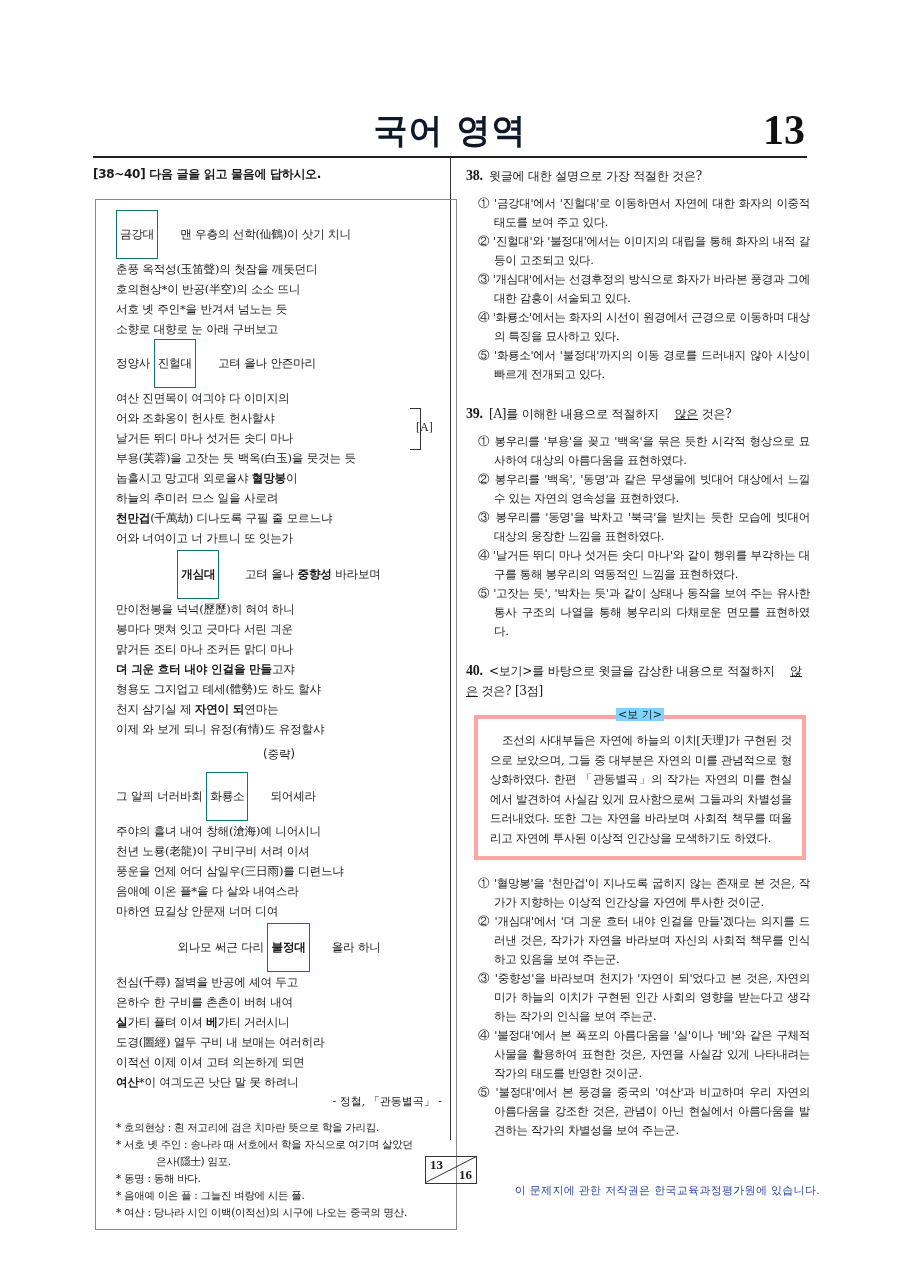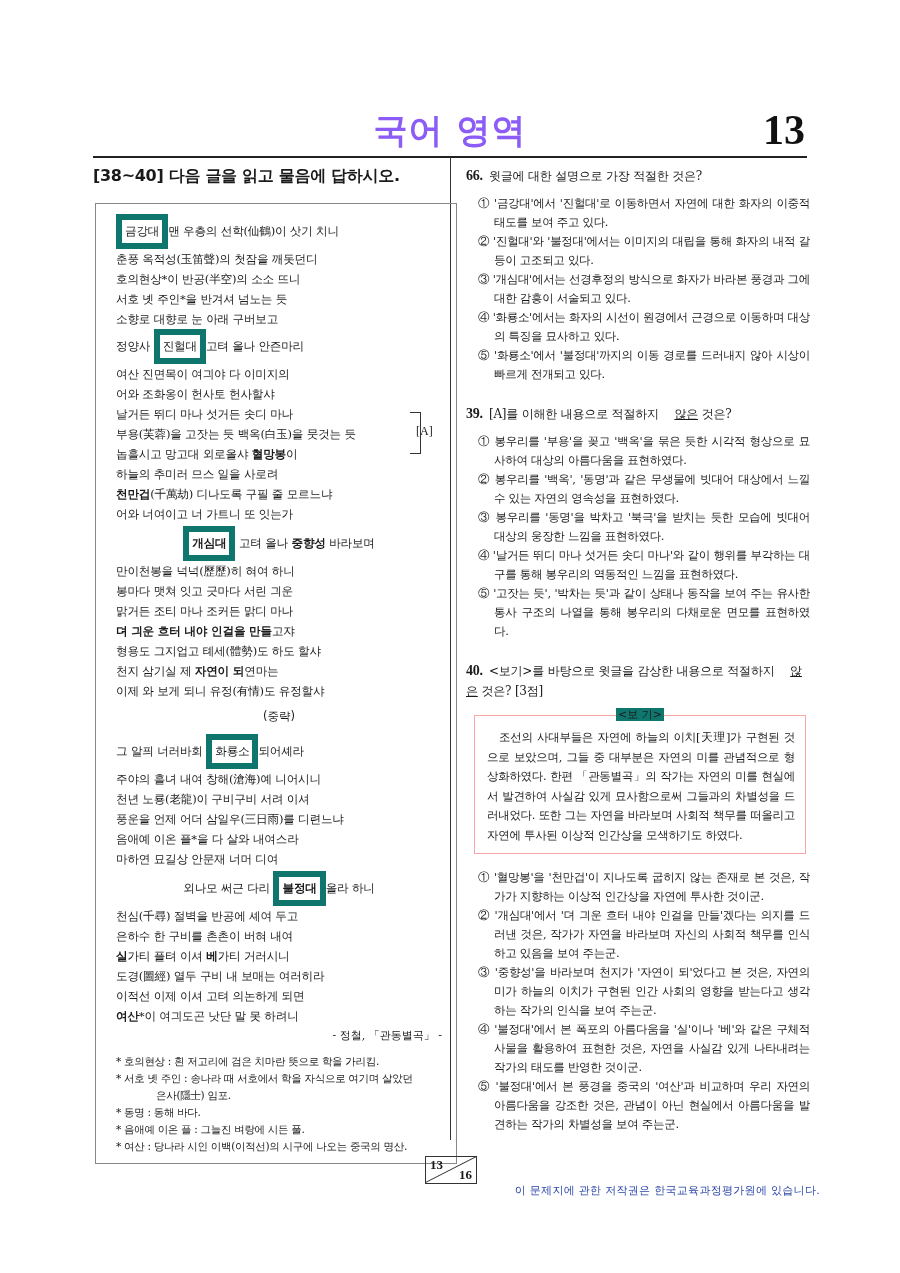--- a/index.html
+++ b/index.html
@@ -1,51 +1,51 @@
 <!DOCTYPE html>
 <html><head>
 <meta charset="utf-8">
 <style>
   html, body { margin: 0; padding: 0; background: #ffffff; }
   body { width: 900px; height: 1273px; position: relative; font-family: "DejaVu Serif", "Liberation Serif", serif; color: #1a1a1a; overflow: hidden; }
 
-  .header-title { position: absolute; left: 0; right: 0; top: 108px; text-align: center; font-family: "DejaVu Sans", sans-serif; font-weight: bold; font-size: 34px; letter-spacing: 1px; color: #8b5cf6; }
+  .header-title { position: absolute; left: 0; right: 0; top: 108px; text-align: center; font-family: "DejaVu Sans", sans-serif; font-weight: bold; font-size: 34px; letter-spacing: 1px; color: #0f172a; }
   .page-number { position: absolute; right: 95px; top: 106px; font-family: "Liberation Serif", serif; font-weight: bold; font-size: 42px; color: #111; }
   .header-rule { position: absolute; left: 93px; right: 93px; top: 156px; border-top: 2px solid #222; }
   .col-divider { position: absolute; left: 450px; top: 157px; height: 983px; border-left: 1.5px solid #333; }
 
   .left-col { position: absolute; left: 93px; top: 166px; width: 350px; }
   .right-col { position: absolute; left: 466px; top: 166px; width: 344px; }
 
-  .instruction { font-family: "DejaVu Sans", sans-serif; font-size: 16px; font-weight: bold; margin: 0 0 16px 0; letter-spacing: -0.3px; }
+  .instruction { font-family: "DejaVu Sans", sans-serif; font-size: 12px; font-weight: bold; margin: 0 0 16px 0; letter-spacing: -0.3px; }
 
   .passage-box { border: 1px solid #888; padding: 10px 14px 8px 20px; margin-left: 2px; width: 326px; position: relative; }
   .poem-line { font-size: 11.6px; line-height: 20px; white-space: nowrap; letter-spacing: -0.2px; }
   .poem-line.gap { margin-top: 2px; text-align: center; }
-  .tag { display: inline-block; border: 6px solid #0f766e; padding: 4px 3px; line-height: 15px; margin-right: 0; }
+  .tag { display: inline-block; border: 1px solid #0f766e; padding: 16px 3px; line-height: 15px; margin-right: 22px; }
   .tag.bold { font-weight: bold; }
   .b { font-weight: bold; }
   .ellipsis { text-align: center; font-family: "DejaVu Sans", sans-serif; font-size: 11.5px; margin: 8px 0 10px 0; }
   .source { text-align: right; font-size: 11px; margin-top: 2px; margin-bottom: 10px; }
   .footnote { font-size: 10.5px; line-height: 17px; letter-spacing: -0.3px; }
   .footnote.indent { padding-left: 40px; }
 
   .bracket-A { position: absolute; left: 314px; top: 208px; width: 10px; height: 40px; border-top: 1px solid #333; border-right: 1px solid #333; border-bottom: 1px solid #333; }
   .bracket-A-label { position: absolute; left: 320px; top: 220px; font-size: 12px; font-family: "Liberation Serif", serif; }
 
   .q-title { font-size: 12px; line-height: 20px; margin: 0 0 8px 0; letter-spacing: -0.2px; }
   .q-num { font-family: "Liberation Serif", serif; font-weight: bold; font-size: 14px; margin-right: 6px; }
   .choice { font-size: 11.5px; line-height: 19px; padding-left: 28px; text-indent: -16px; margin-left: 0; letter-spacing: -0.3px; text-align: justify; }
   .choices { margin-bottom: 20px; }
   .u { text-decoration: underline; margin-left: 12px; }
 
   .bogi-wrap { position: relative; margin: 14px 4px 14px 8px; }
   .bogi-label { position: absolute; top: -8px; left: 0; right: 0; text-align: center; font-size: 11px; }
-  .bogi-label span { background: #0f766e; padding: 0 2px; }
-  .bogi-box { border: 1px solid #fca5a5; padding: 12px 10px 8px 12px; font-size: 11.5px; line-height: 19.5px; text-indent: 12px; text-align: justify; letter-spacing: -0.3px; }
+  .bogi-label span { background: #7dd3fc; padding: 0 2px; }
+  .bogi-box { border: 4px solid #fca5a5; padding: 12px 10px 8px 12px; font-size: 11.5px; line-height: 19.5px; text-indent: 12px; text-align: justify; letter-spacing: -0.3px; }
 
   .page-box { position: absolute; left: 425px; top: 1156px; width: 50px; height: 26px; border: 1px solid #333; font-family: "Liberation Serif", serif; font-weight: bold; font-size: 13px; overflow: hidden; }
   .page-box .diag { position: absolute; left: -6px; top: 12px; width: 62px; border-top: 1px solid #333; transform: rotate(-27deg); }
   .page-box .cur { position: absolute; left: 4px; top: 0px; }
   .page-box .tot { position: absolute; right: 4px; bottom: 0px; }
   .copyright { position: absolute; right: 80px; top: 1183px; font-family: "DejaVu Sans", sans-serif; font-size: 11px; color: #2c46a8; letter-spacing: 0.3px; }
 </style>
 </head>
 <body>
 
@@ -106,21 +106,21 @@
     <div class="footnote">* 서호 녯 주인 : 송나라 때 서호에서 학을 자식으로 여기며 살았던</div>
     <div class="footnote indent">은사(隱士) 임포.</div>
     <div class="footnote">* 동명 : 동해 바다.</div>
     <div class="footnote">* 음애예 이온 플 : 그늘진 벼랑에 시든 풀.</div>
     <div class="footnote">* 여산 : 당나라 시인 이백(이적선)의 시구에 나오는 중국의 명산.</div>
   </div>
 </div>
 
 <div class="right-col">
 
-  <div class="q-title"><span class="q-num">66.</span><span>윗글에 대한 설명으로 가장 적절한 것은?</span></div>
+  <div class="q-title"><span class="q-num">38.</span><span>윗글에 대한 설명으로 가장 적절한 것은?</span></div>
   <div class="choices">
     <div class="choice">① '금강대'에서 '진헐대'로 이동하면서 자연에 대한 화자의 이중적 태도를 보여 주고 있다.</div>
     <div class="choice">② '진헐대'와 '불정대'에서는 이미지의 대립을 통해 화자의 내적 갈등이 고조되고 있다.</div>
     <div class="choice">③ '개심대'에서는 선경후정의 방식으로 화자가 바라본 풍경과 그에 대한 감흥이 서술되고 있다.</div>
     <div class="choice">④ '화룡소'에서는 화자의 시선이 원경에서 근경으로 이동하며 대상의 특징을 묘사하고 있다.</div>
     <div class="choice">⑤ '화룡소'에서 '불정대'까지의 이동 경로를 드러내지 않아 시상이 빠르게 전개되고 있다.</div>
   </div>
 
   <div class="q-title"><span class="q-num">39.</span><span>[A]를 이해한 내용으로 적절하지 </span><span class="u">않은</span><span> 것은?</span></div>
   <div class="choices">

